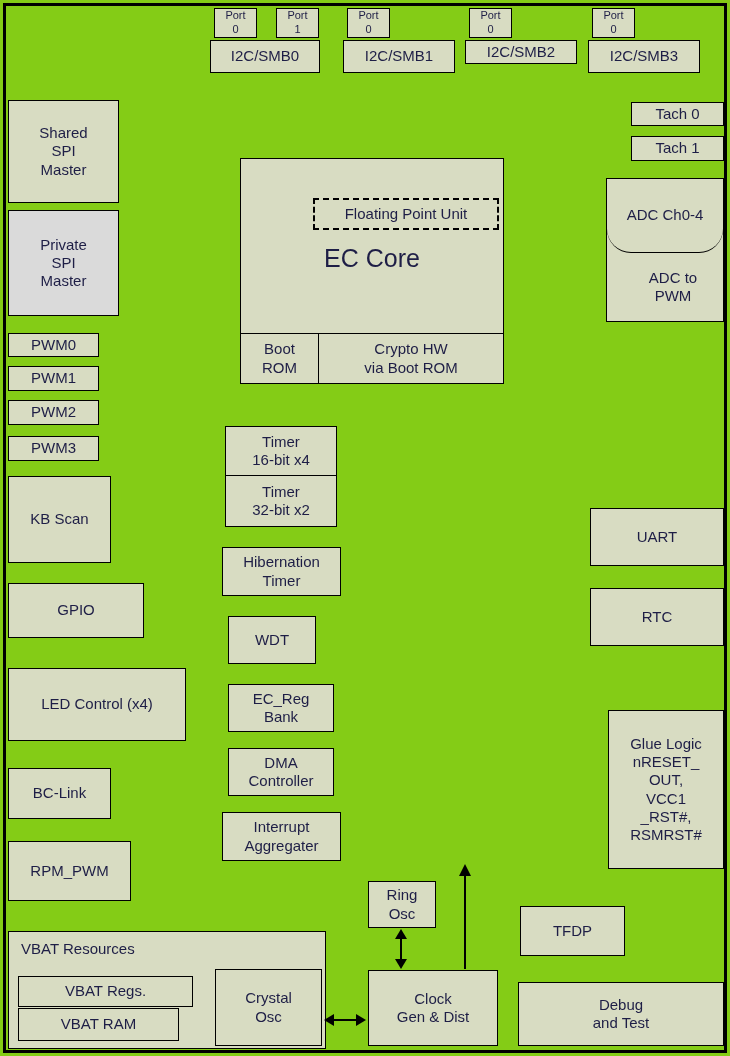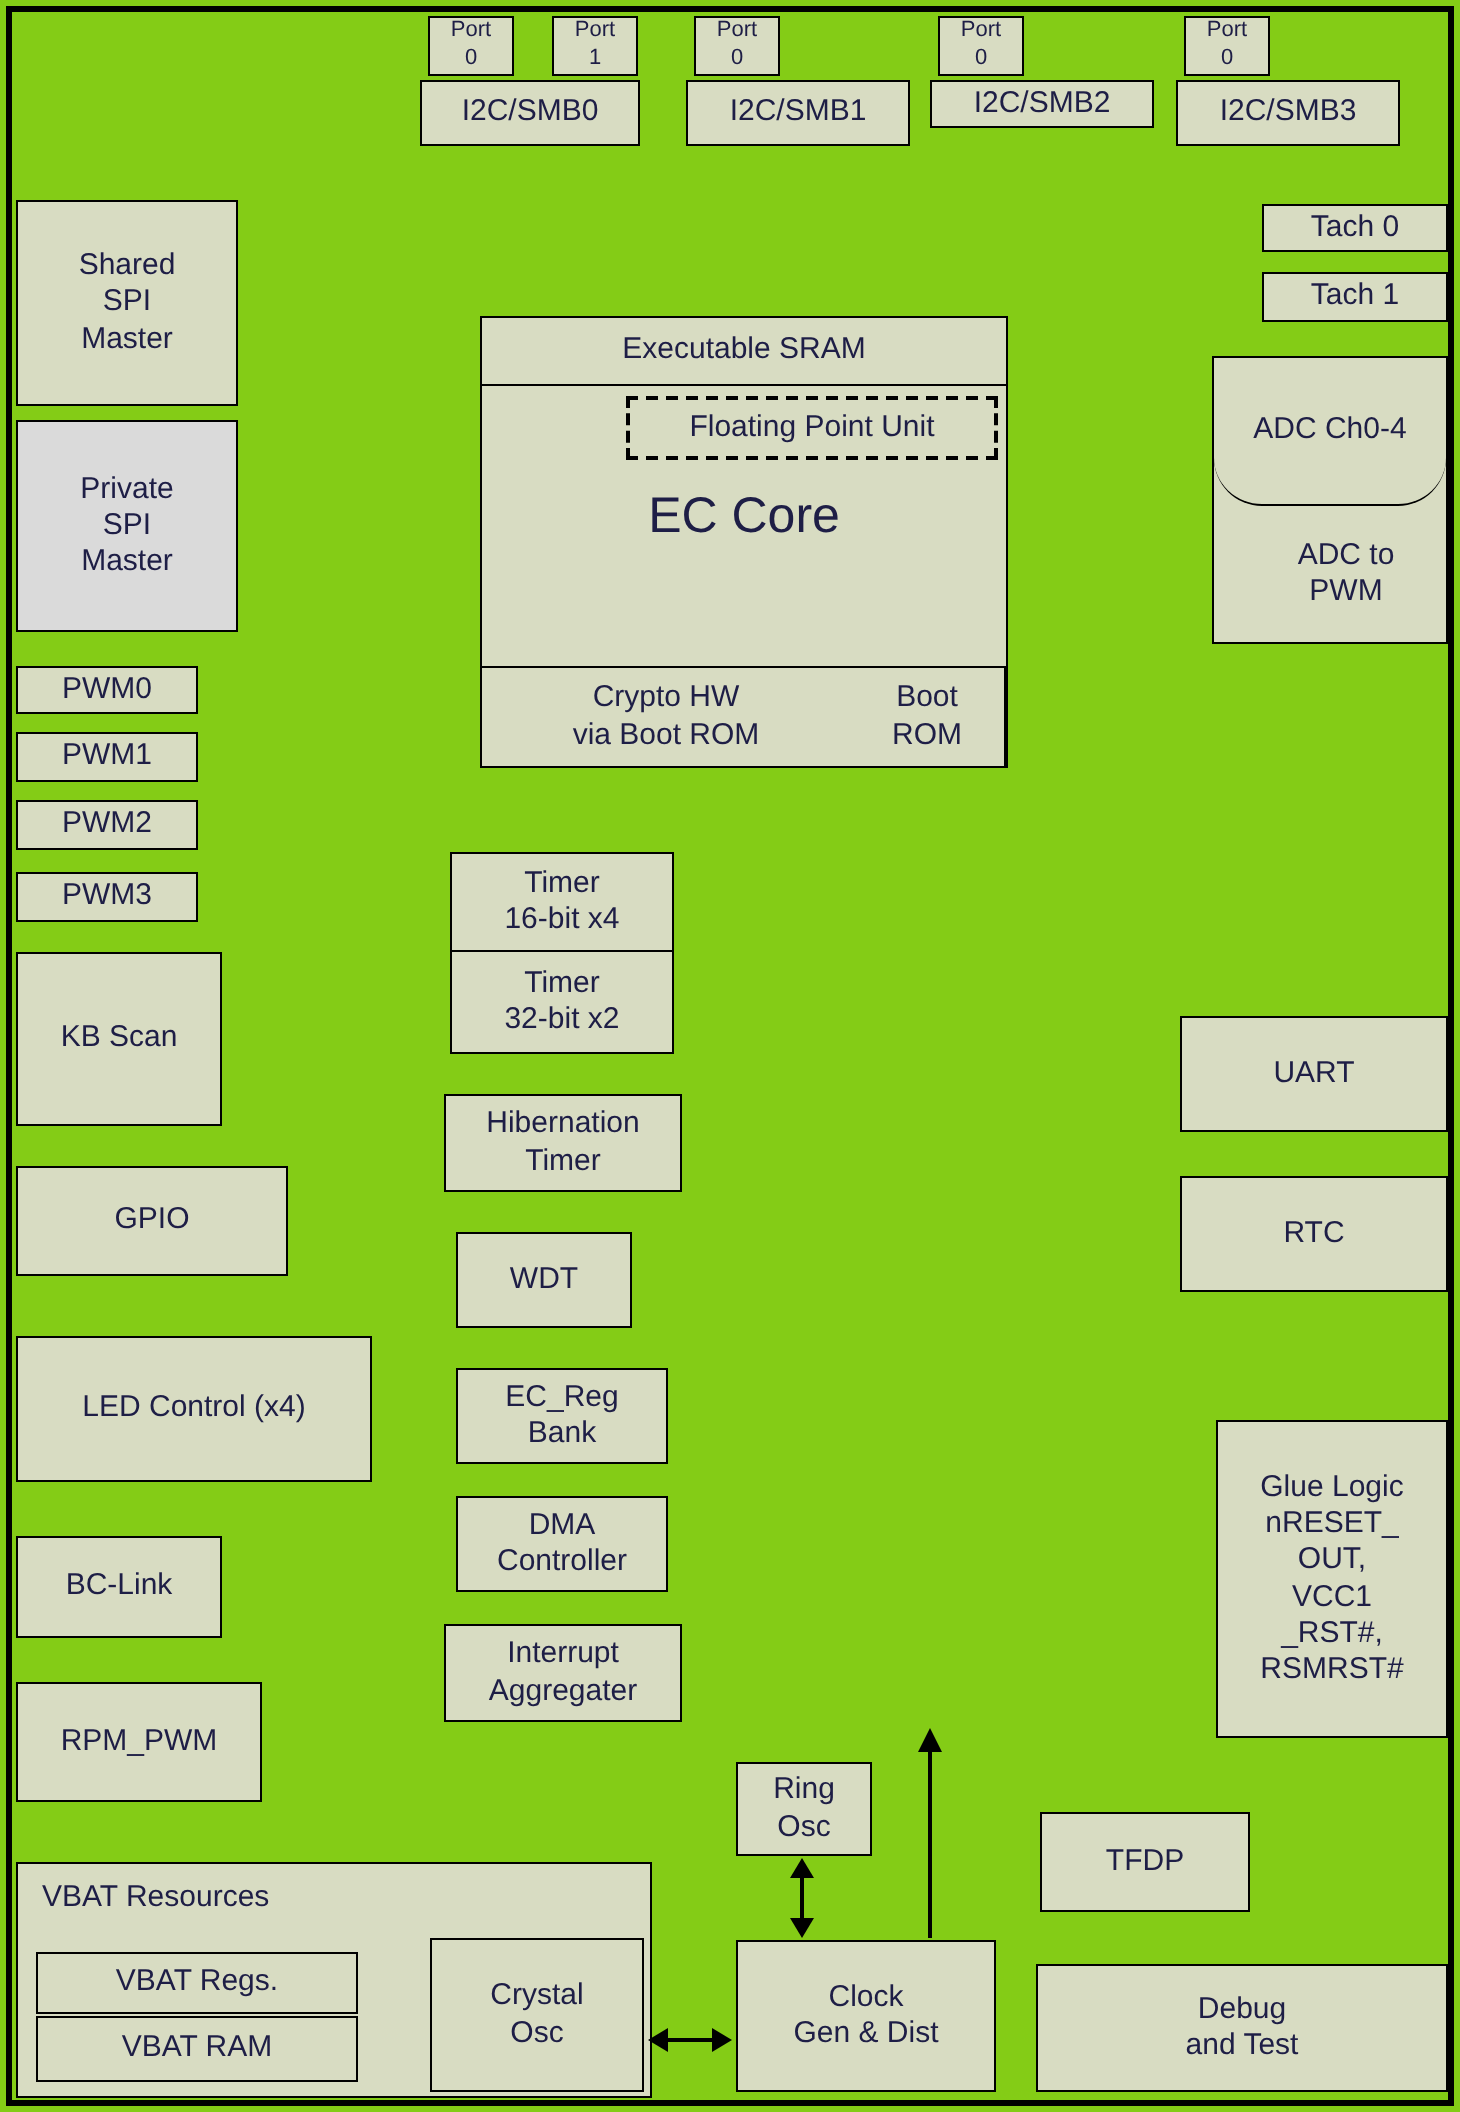--- a/index.html
+++ b/index.html
@@ -68,34 +68,33 @@
   <div class="blk" style="left:8px;top:436px;width:91px;height:25px">PWM3</div>
   <div class="blk" style="left:8px;top:476px;width:103px;height:87px">KB Scan</div>
   <div class="blk" style="left:8px;top:583px;width:136px;height:55px">GPIO</div>
   <div class="blk" style="left:8px;top:668px;width:178px;height:73px">LED Control (x4)</div>
   <div class="blk" style="left:8px;top:768px;width:103px;height:51px">BC-Link</div>
   <div class="blk" style="left:8px;top:841px;width:123px;height:60px">RPM_PWM</div>
 
   <div class="blk container" style="left:8px;top:931px;width:318px;height:118px">
     <span class="vbat-label">VBAT Resources</span>
   </div>
-  <div class="blk" style="left:18px;top:976px;width:161px;height:31px">VBAT Regs.</div>
+  <div class="blk" style="left:18px;top:976px;width:175px;height:31px">VBAT Regs.</div>
   <div class="blk" style="left:18px;top:1008px;width:161px;height:33px">VBAT RAM</div>
   <div class="blk" style="left:215px;top:969px;width:107px;height:77px">Crystal
 Osc</div>
 
   <div class="blk container" style="left:240px;top:158px;width:264px;height:226px">
-    <div class="ec-head">Executable SRAM</div>
     <div class="fpu">Floating Point Unit</div>
     <div class="ec-title">EC Core</div>
     <div class="ec-bottom">
+      <div class="ec-cell first">Boot
+ROM</div>
       <div class="ec-cell">Crypto HW
 via Boot ROM</div>
-      <div class="ec-cell first">Boot
-ROM</div>
     </div>
   </div>
 
   <div class="blk" style="left:225px;top:426px;width:112px;height:50px">Timer
 16-bit x4</div>
   <div class="blk" style="left:225px;top:475px;width:112px;height:52px">Timer
 32-bit x2</div>
   <div class="blk" style="left:222px;top:547px;width:119px;height:49px">Hibernation
 Timer</div>
   <div class="blk" style="left:228px;top:616px;width:88px;height:48px">WDT</div>

